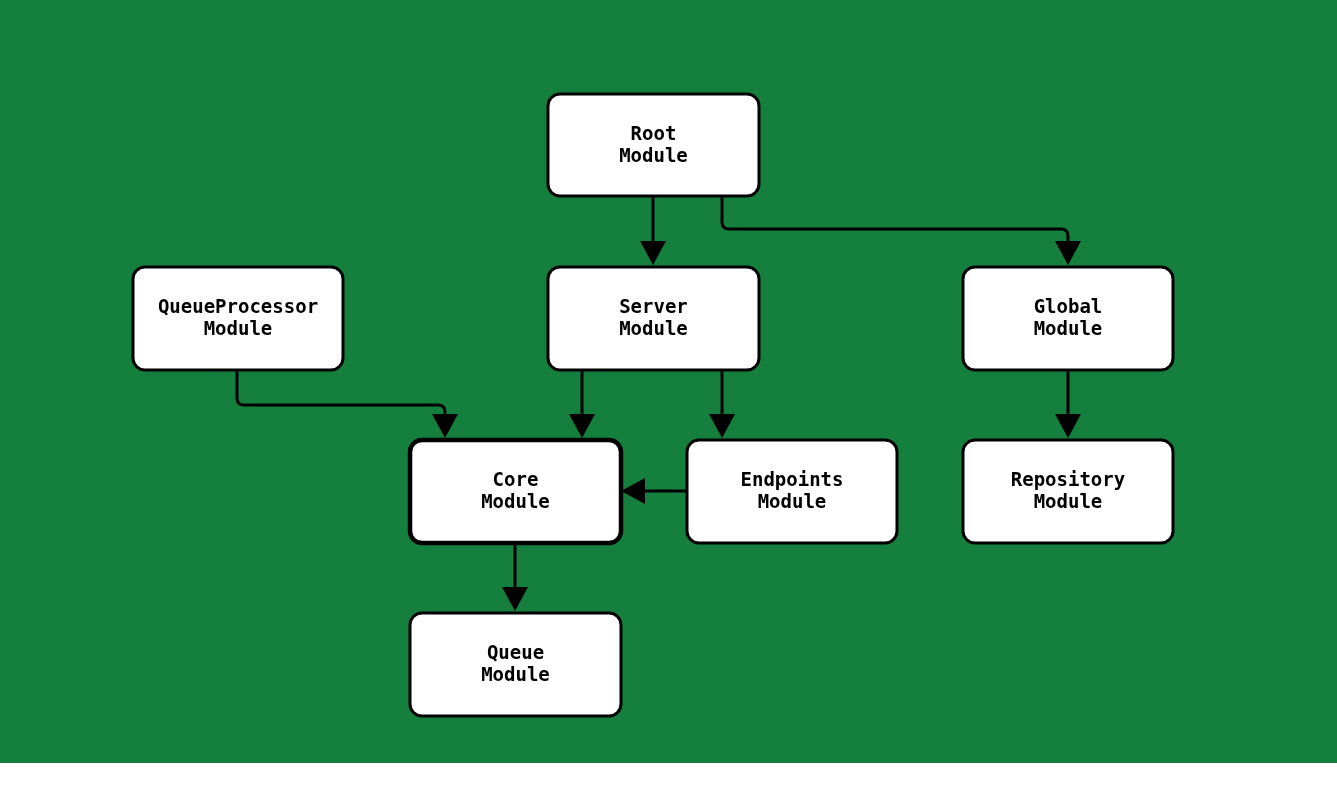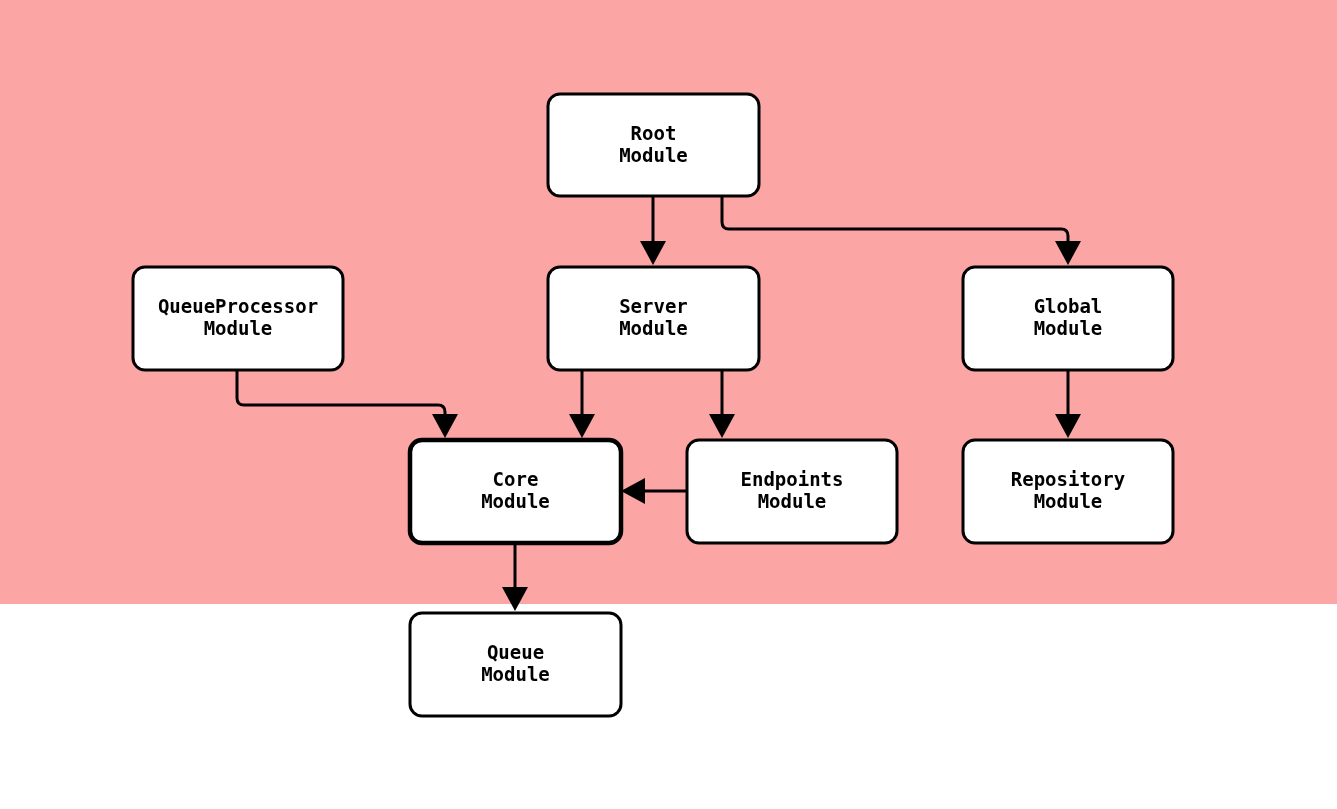--- a/index.html
+++ b/index.html
@@ -9,22 +9,22 @@
   }
   body {
     width: 1337px;
     height: 809px;
     overflow: hidden;
     font-family: "DejaVu Sans Mono", monospace;
   }
   #diagram-root {
     position: relative;
     width: 1337px;
-    height: 604px;
-    background: #fca5a5;
+    height: 763px;
+    background: #15803d;
   }
   svg#diagram-canvas {
     display: block;
     width: 1337px;
     height: 809px;
   }
   .node-rect {
     fill: #ffffff;
     stroke: #000000;
     stroke-width: 3;

